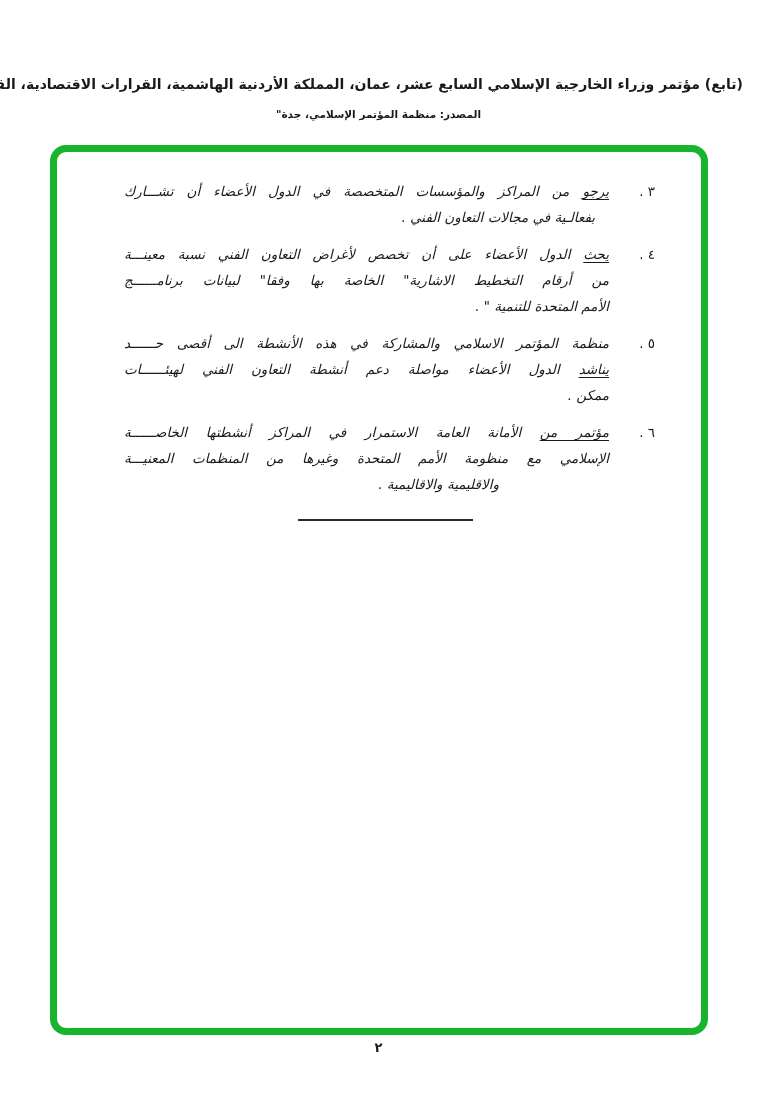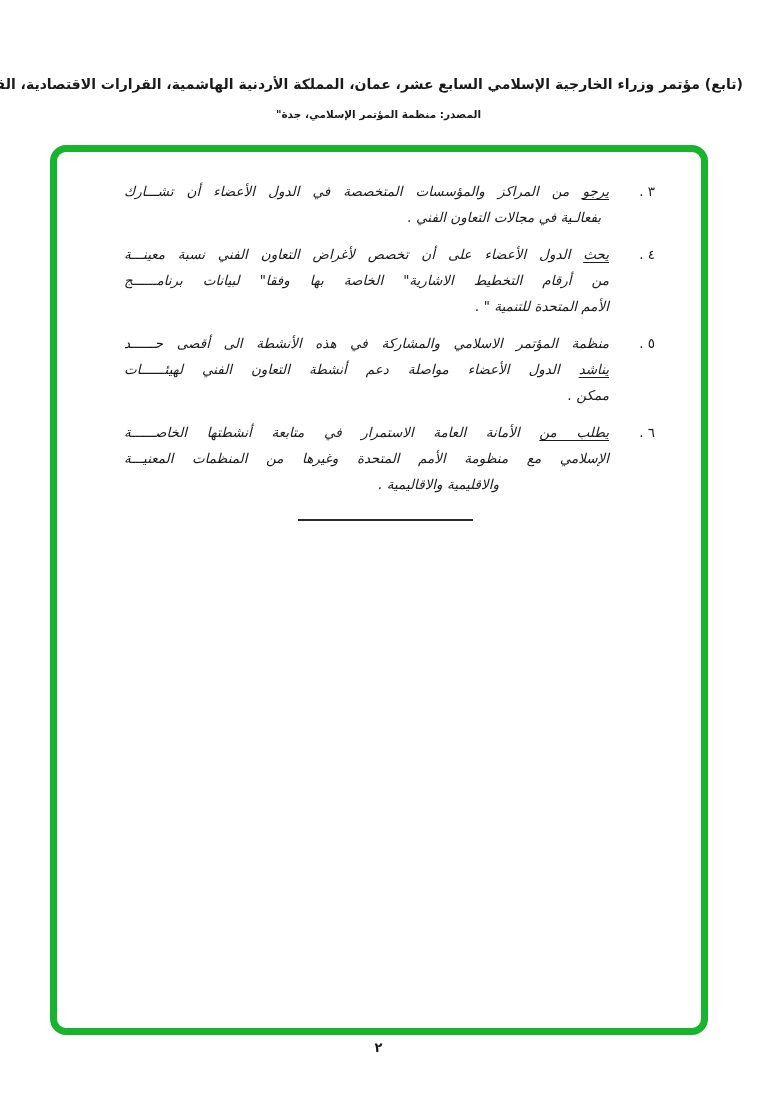--- a/index.html
+++ b/index.html
@@ -31,21 +31,21 @@
     display:flex;gap:14px;margin-bottom:11px;
     font-size:13.5px;line-height:26px;
   }
   .res-num{
     width:32px;flex-shrink:0;text-align:right;
     font-size:13.5px;letter-spacing:2px;
   }
   .res-text{width:485px;}
   .line{text-align:justify;text-align-last:justify;font-style:italic;}
   .line.last{text-align-last:right;}
-  .line.indent-sm{margin-right:8px;}
+  .line.indent-sm{margin-right:14px;}
   .line.indent-lg{margin-right:110px;}
   .lead{text-decoration:underline;text-underline-offset:3px;}
   .cursive{font-style:italic;}
   .end-rule{
     width:175px;height:2px;background:#2a2a2a;
     margin:22px auto 0 auto;
   }
   .page-number{
     position:absolute;top:1040px;left:0;right:0;
     text-align:center;font-weight:bold;font-size:13px;
@@ -86,21 +86,21 @@
       <div class="res-text">
         <div class="line">منظمة المؤتمر الاسلامي والمشاركة في هذه الأنشطة الى أقصى حــــــد</div>
         <div class="line"><span class="lead">يناشد</span> <span>الدول الأعضاء مواصلة دعم أنشطة التعاون الفني لهيئــــــات</span></div>
         <div class="line last">ممكن .</div>
       </div>
     </div>
 
     <div class="res-item">
       <div class="res-num">٦ .</div>
       <div class="res-text">
-        <div class="line cursive"><span class="lead">يطلب من</span> <span>الأمانة العامة الاستمرار في متابعة أنشطتها الخاصــــــة</span></div>
+        <div class="line cursive"><span class="lead">مؤتمر من</span> <span>الأمانة العامة الاستمرار في المراكز أنشطتها الخاصــــــة</span></div>
         <div class="line">الإسلامي مع منظومة الأمم المتحدة وغيرها من المنظمات المعنيـــة</div>
         <div class="line last indent-lg">والاقليمية والاقاليمية .</div>
       </div>
     </div>
 
     <div class="end-rule" style="background: rgb(42, 42, 42);"></div>
   </div>
 </div>
 
 <div class="page-number">٢</div>

